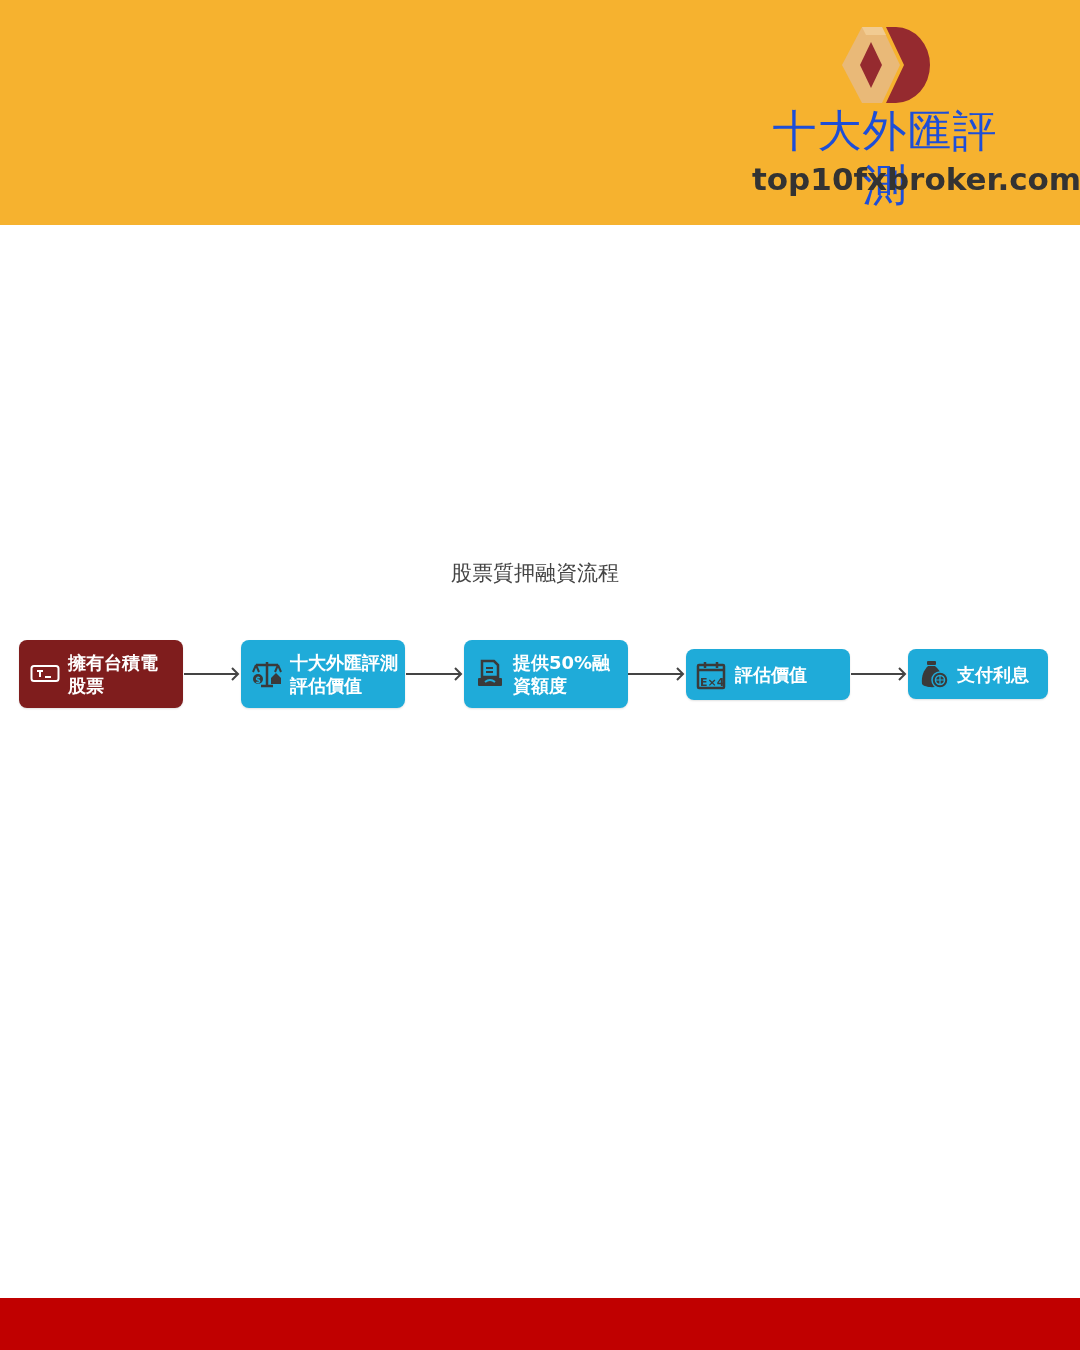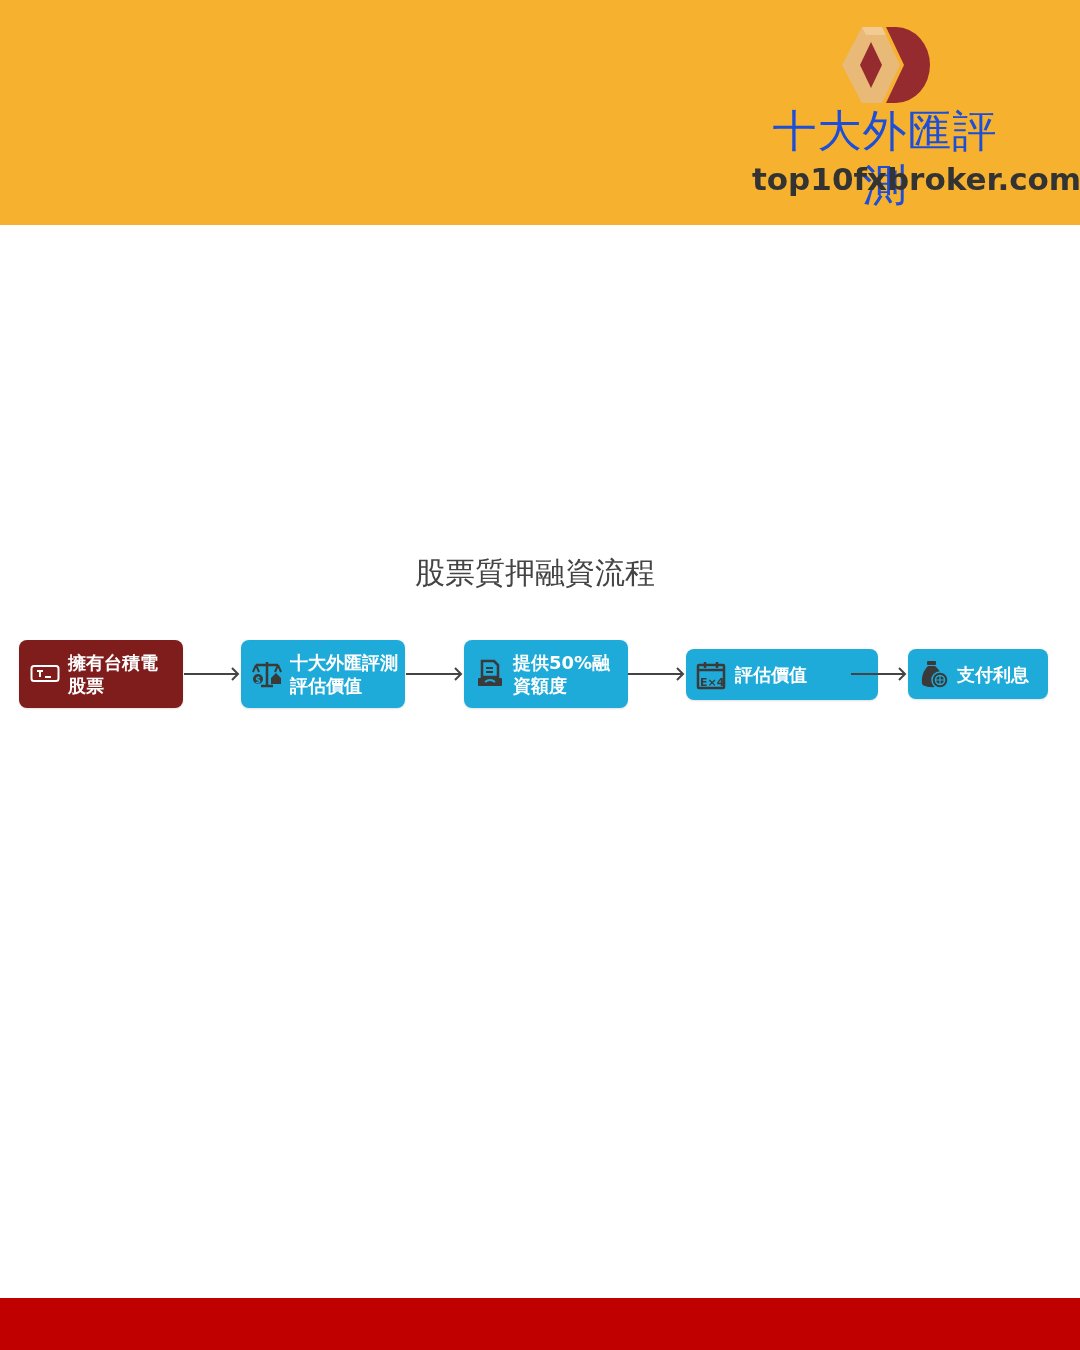--- a/index.html
+++ b/index.html
@@ -9,21 +9,21 @@
     .header { position: absolute; left: 0; top: 0; width: 1080px; height: 225px; background: #f6b22f; }
     .logo-mark { position: absolute; left: 842px; top: 27px; width: 88px; height: 76px; }
     .brand-title { position: absolute; left: 752px; top: 104px; width: 266px; text-align: center;
       font-size: 44px; line-height: 54px; color: #1d4ed8; letter-spacing: 1px; font-weight: 300; }
     .brand-url { position: absolute; left: 752px; top: 162px; width: 266px; text-align: center;
       font-family: "DejaVu Sans", sans-serif; font-size: 31px; font-weight: bold; color: #333333; line-height: 34px; }
 
     .footer { position: absolute; left: 0; top: 1298px; width: 1080px; height: 52px; background: #c00000; }
 
     .diagram-title { position: absolute; left: 380px; top: 557px; width: 310px; text-align: center;
-      font-size: 30px; color: #444444; line-height: 32px; }
+      font-size: 21px; color: #444444; line-height: 32px; }
 
     .node { position: absolute; border-radius: 8px; display: flex; align-items: center;
       padding-left: 10px; color: #ffffff; box-shadow: 0 1px 2px rgba(0,0,0,0.12); }
     .node.gray { background: #7f1d1d; }
     .node.blue { background: #1fabd9; }
     .node .icon { width: 32px; height: 32px; flex: 0 0 32px; margin-right: 7px; display: flex; align-items: center; justify-content: center; }
     .node .label { font-size: 18px; line-height: 23px; font-weight: bold; color: #ffffff; }
 
     .arrow { position: absolute; height: 14px; }
   </style>
@@ -83,21 +83,21 @@
         <path d="M9 23 Q14 19 19 23" stroke="#1fabd9" stroke-width="2" fill="none"></path>
       </svg>
   </span>
   <span class="label"><span>提供50%融</span><br><span>資額度</span></span>
 </div>
 
 <svg class="arrow" style="left:628px; top:667px; width:58px;" viewBox="0 0 58 14">
     <path d="M0 7 H55 M49 1 L55 7 L49 13" stroke="#444" stroke-width="2" fill="none"></path>
   </svg>
 
-<div class="node blue" style="left:686px; top:649px; width:192px; height:51px;">
+<div class="node blue" style="left:686px; top:649px; width:164px; height:51px;">
   <span class="icon">
     <svg width="32" height="30" viewBox="0 0 32 30">
         <rect x="2" y="5" width="26" height="23" rx="1" fill="none" stroke="#3a3a3a" stroke-width="2.5"></rect>
         <path d="M2 10 H28 M9 2 V8 M21 2 V8" stroke="#3a3a3a" stroke-width="2.5"></path>
         <text x="4" y="26" font-size="11" fill="#3a3a3a" font-family="DejaVu Sans, sans-serif" font-weight="bold">E×4</text>
       </svg>
   </span>
   <span class="label">評估價值</span>
 </div>
 

